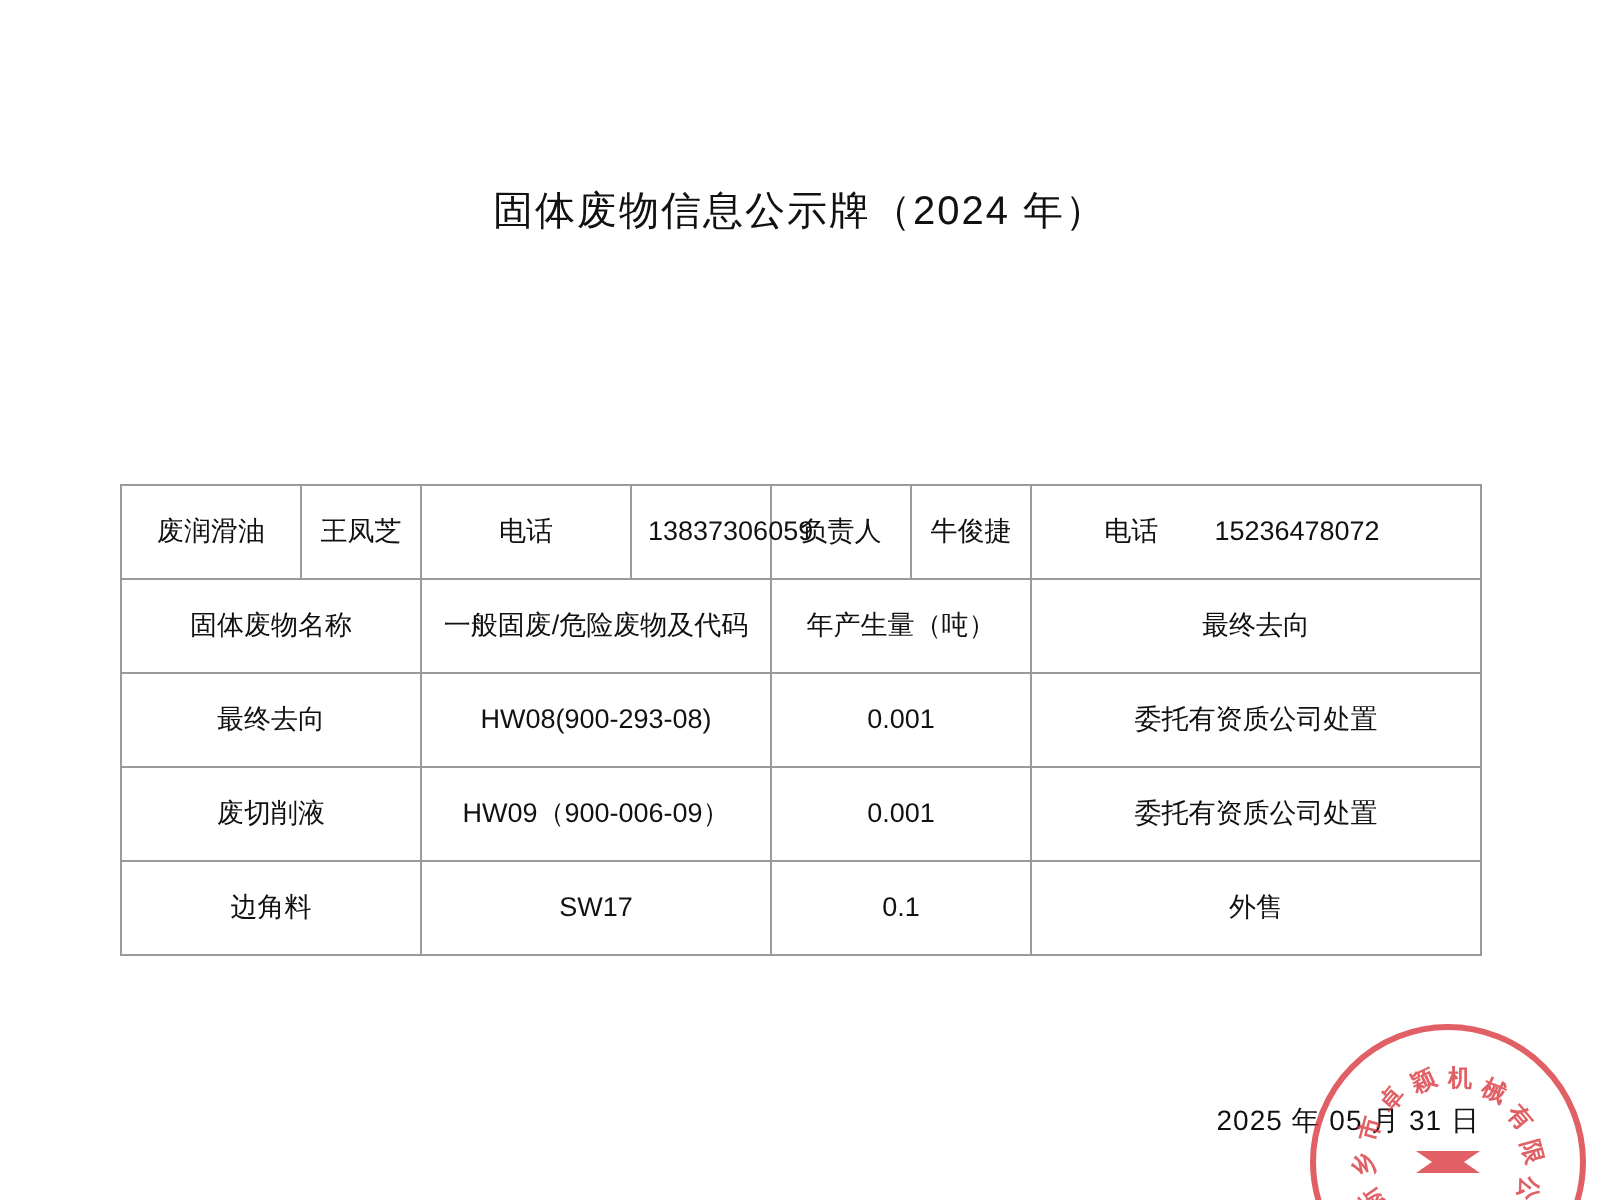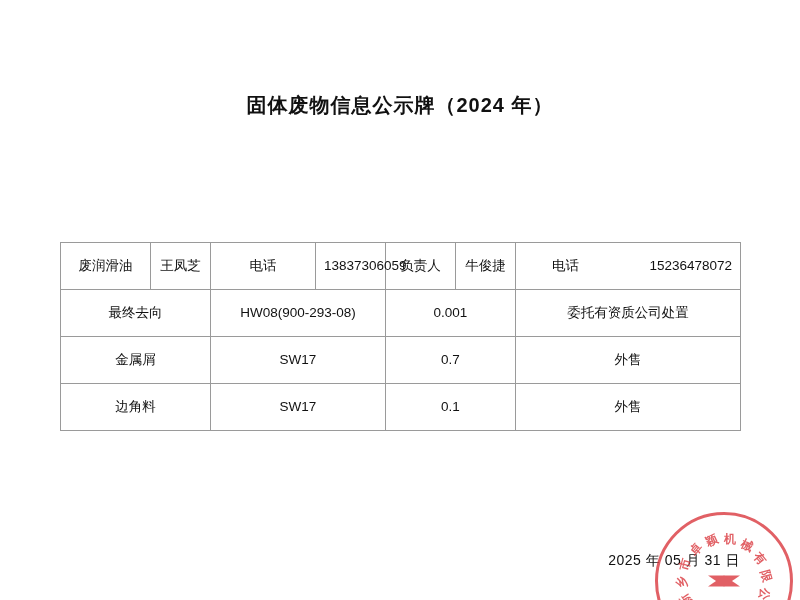--- a/index.html
+++ b/index.html
@@ -16,21 +16,21 @@
   }
   .page {
     position: relative;
     width: 800px;
     height: 600px;
     box-sizing: border-box;
   }
   .doc-title {
     text-align: center;
     font-size: 20px;
-    font-weight: bold;
+    font-weight: normal;
     letter-spacing: 1px;
     margin-top: 92px;
     margin-bottom: 0;
     color: #111;
   }
   .table-wrap {
     position: absolute;
     left: 60px;
     top: 150px;
     width: 680px;
@@ -141,37 +141,43 @@
             <span>电话</span>
           </td>
           <td class="c" colspan="1">13837306059</td>
           <td class="c">负责人</td>
           <td class="c">牛俊捷</td>
           <td class="c">
             <table style="border:0;width:100%;border-collapse:collapse">
               <tbody>
                   <tr>
                 <td style="border:0;text-align:center;width:40%;padding:0">电话</td>
-                <td style="border:0;text-align:right;padding:0">15236478072</td>
+                <td style="border:0;text-align:left;padding:0">15236478072</td>
               </tr>
             </tbody>
               </table>
           </td>
         </tr>
         <tr class="row-norm">
+          <td class="c" colspan="2">固体废物名称</td>
+          <td class="c" colspan="2">一般固废/危险废物及代码</td>
+          <td class="c" colspan="2">年产生量（吨）</td>
+          <td class="c">最终去向</td>
+        </tr>
+        <tr class="row-norm">
           <td class="c" colspan="2">最终去向</td>
           <td class="c" colspan="2">HW08(900-293-08)</td>
           <td class="c" colspan="2">0.001</td>
           <td class="c">委托有资质公司处置</td>
         </tr>
         <tr class="row-norm">
-          <td class="c" colspan="2">金属屑</td>
-          <td class="c" colspan="2">SW17</td>
-          <td class="c" colspan="2">0.7</td>
-          <td class="c">外售</td>
+          <td class="c" colspan="2">废切削液</td>
+          <td class="c" colspan="2">HW09（900-006-09）</td>
+          <td class="c" colspan="2">0.001</td>
+          <td class="c">委托有资质公司处置</td>
         </tr>
         <tr class="row-norm">
           <td class="c" colspan="2">边角料</td>
           <td class="c" colspan="2">SW17</td>
           <td class="c" colspan="2">0.1</td>
           <td class="c">外售</td>
         </tr>
       </tbody>
     </table>
   </div>

